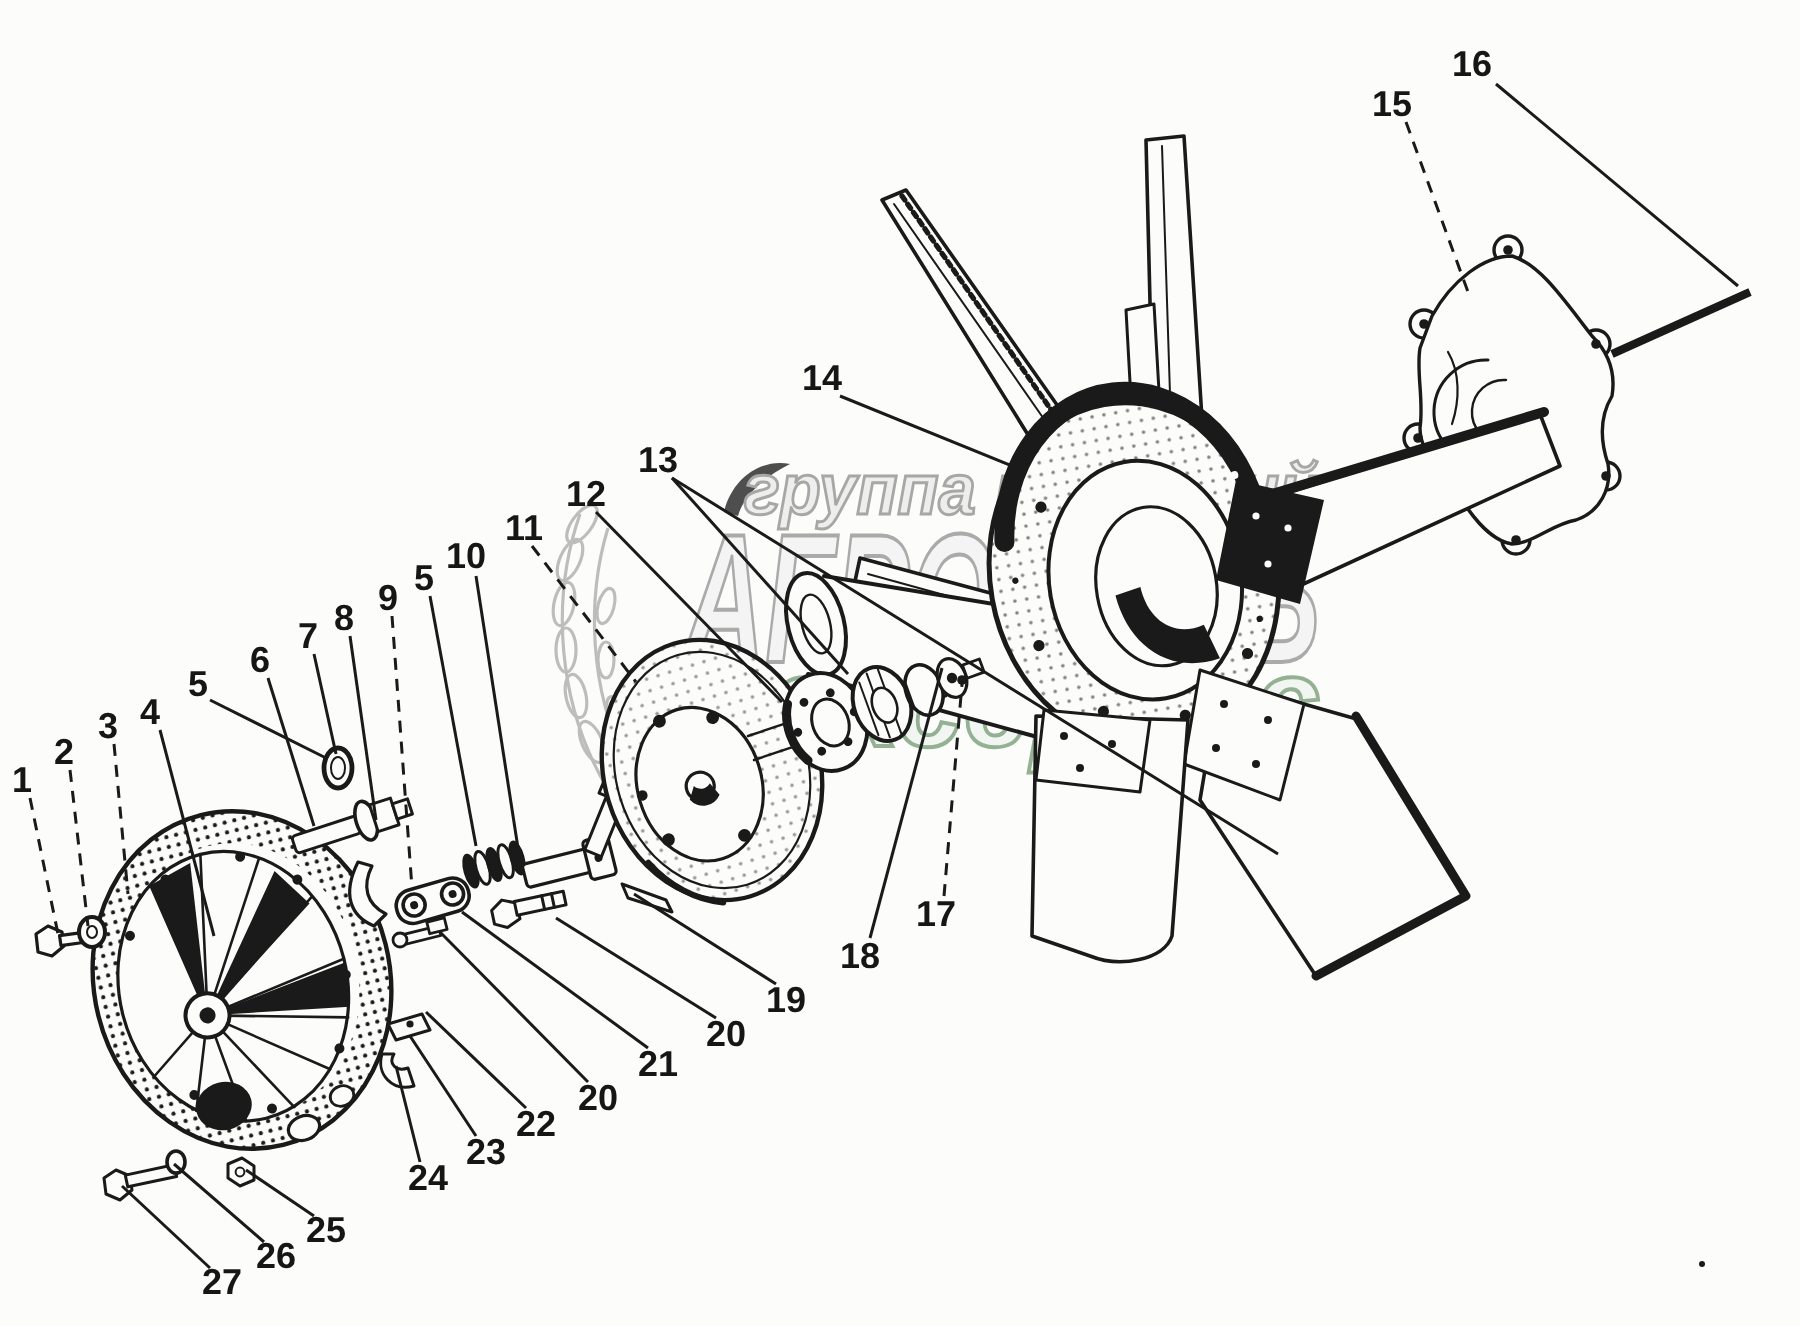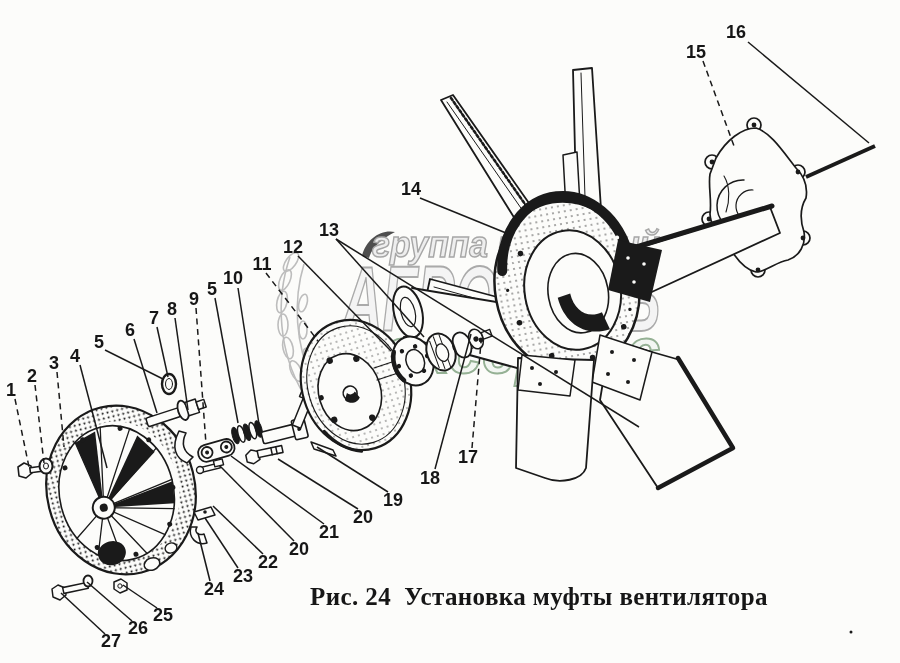--- a/index.html
+++ b/index.html
@@ -369,14 +369,13 @@
         <text x="214" y="595" text-anchor="middle" class="callout-text">24</text>
         <line x1="157" y1="608" x2="123" y2="585" stroke="#1a1a1a" stroke-width="1.5"></line>
         <text x="163" y="621" text-anchor="middle" class="callout-text">25</text>
         <line x1="132" y1="621" x2="87" y2="582" stroke="#1a1a1a" stroke-width="1.5"></line>
         <text x="138" y="634" text-anchor="middle" class="callout-text">26</text>
         <line x1="105" y1="634" x2="61" y2="593" stroke="#1a1a1a" stroke-width="1.5"></line>
         <text x="111" y="647" text-anchor="middle" class="callout-text">27</text>
       </g>
 </svg>
 
-<div class="caption">Рис. 24  Установка муфты вентилятора</div>
 </div>
 
 </body></html>

